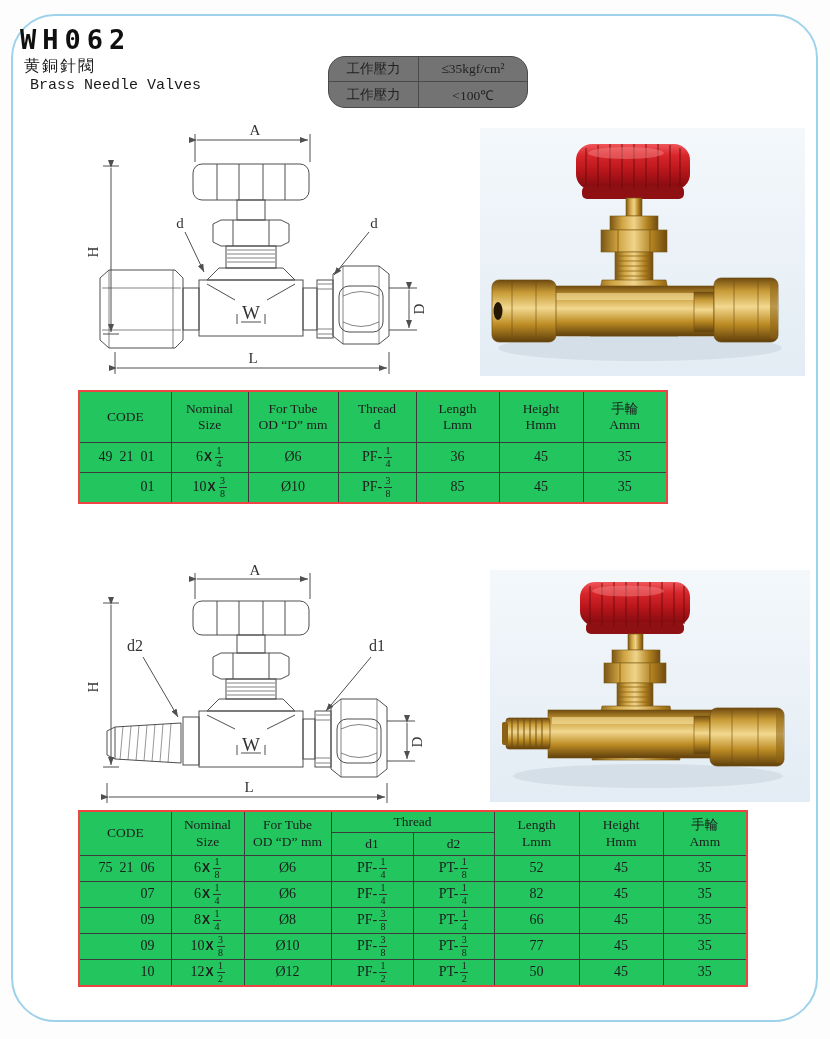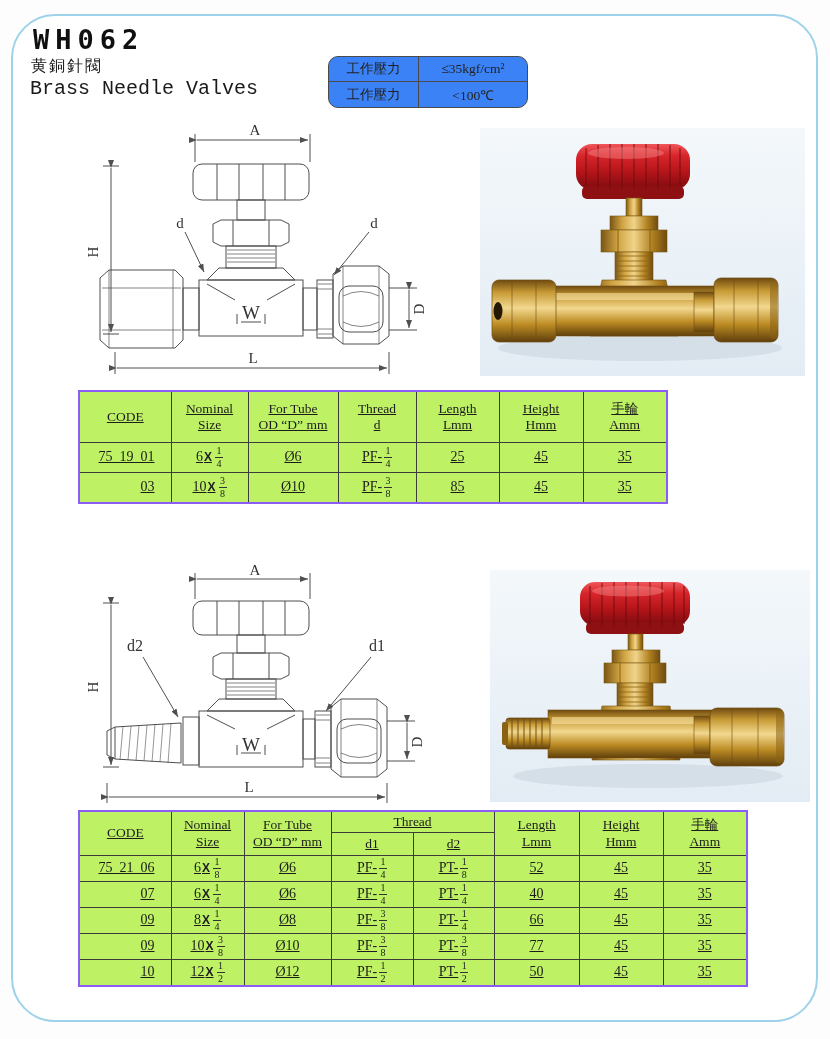--- a/index.html
+++ b/index.html
@@ -2,33 +2,33 @@
 <html><head>
 <meta charset="utf-8">
 <style>
   html,body{margin:0;padding:0;background:#f6f6f6;}
   .canvas{position:relative;width:830px;height:1039px;background:#fdfdfd;overflow:hidden;
           font-family:"Liberation Serif",serif;color:#222;}
   .page-frame{position:absolute;left:11px;top:14px;width:803px;height:1004px;
           border:2px solid #9ed2ea;border-radius:44px;background:#fff;}
   .abs{position:absolute;}
   
-  .model{left:33px;top:24px;font-family:"DejaVu Sans Mono",monospace;font-weight:bold;
+  .model{left:20px;top:24px;font-family:"DejaVu Sans Mono",monospace;font-weight:bold;
          font-size:27px;letter-spacing:6px;color:#101010;}
-  .title-zh{left:31px;top:56px;font-size:16px;letter-spacing:2px;color:#1a1a1a;}
-  .title-en{left:30px;top:77px;font-family:"Liberation Mono",monospace;font-size:20px;color:#1a1a1a;}
+  .title-zh{left:24px;top:56px;font-size:16px;letter-spacing:2px;color:#1a1a1a;}
+  .title-en{left:30px;top:77px;font-family:"Liberation Mono",monospace;font-size:15px;color:#1a1a1a;}
   
-  .spec{left:328px;top:56px;width:198px;height:50px;border:1.6px solid #4a4a4a;border-radius:10px;
-        display:grid;grid-template-columns:90px 1fr;grid-template-rows:1fr 1fr;overflow:hidden;background:#3b82f6;}
+  .spec{left:328px;top:56px;width:198px;height:50px;border:1.6px solid #4a4a4a;border-radius:17px;
+        display:grid;grid-template-columns:90px 1fr;grid-template-rows:1fr 1fr;overflow:hidden;background:#737373;}
   .spec-cell{display:flex;align-items:center;justify-content:center;font-size:13.5px;color:#222;}
   .spec-cell.r{border-right:1.4px solid #4a4a4a;}
   .spec-cell.b{border-bottom:1.4px solid #4a4a4a;}
   
-  table.dtable{position:absolute;border-collapse:collapse;table-layout:fixed;background:#bef264;
-        font-size:14px;text-align:center;color:#1c1c1c;border:2px solid #8b5cf6;text-decoration:underline;}
+  table.dtable{position:absolute;border-collapse:collapse;table-layout:fixed;background:#22c55e;
+        font-size:14px;text-align:center;color:#1c1c1c;border:2px solid #ef4444;}
   .dtable th,.dtable td{border:1px solid #3c3c3c;font-weight:normal;padding:0;line-height:1.2;}
   .dtable thead th{font-size:13.5px;}
   .t1{left:78px;top:390px;width:588px;}
   .t1 thead th{height:50px;}
   .t1 tbody td{height:29px;}
   .t2{left:78px;top:810px;width:668px;}
   .t2 thead tr.h1 th{height:20px;}
   .t2 thead tr.h2 th{height:22px;}
   .t2 tbody td{height:25px;}
   td.code{text-align:right;padding-right:16px;white-space:pre;}
@@ -241,36 +241,36 @@
             <div>Hmm</div>
           </th>
         <th>
             <div>手輪</div>
             <div>Amm</div>
           </th>
       </tr>
     </thead>
     <tbody>
       <tr>
-        <td class="code">75  19  01</td>
+        <td class="code">49  21  01</td>
         <td><span>6</span><span class="x">X</span><span class="fr">
               <span class="n">1</span>
               <span class="d">4</span>
             </span></td>
         <td>Ø6</td>
         <td><span>PF-</span><span class="fr">
               <span class="n">1</span>
               <span class="d">4</span>
             </span></td>
-        <td>25</td>
-        <td>45</td>
-        <td>35</td>
-      </tr>
-      <tr>
-        <td class="code">03</td>
+        <td>36</td>
+        <td>45</td>
+        <td>35</td>
+      </tr>
+      <tr>
+        <td class="code">01</td>
         <td><span>10</span><span class="x">X</span><span class="fr">
               <span class="n">3</span>
               <span class="d">8</span>
             </span></td>
         <td>Ø10</td>
         <td><span>PF-</span><span class="fr">
               <span class="n">3</span>
               <span class="d">8</span>
             </span></td>
         <td>85</td>
@@ -502,21 +502,21 @@
             </span></td>
         <td>Ø6</td>
         <td><span>PF-</span><span class="fr">
               <span class="n">1</span>
               <span class="d">4</span>
             </span></td>
         <td><span>PT-</span><span class="fr">
               <span class="n">1</span>
               <span class="d">4</span>
             </span></td>
-        <td>40</td>
+        <td>82</td>
         <td>45</td>
         <td>35</td>
       </tr>
       <tr>
         <td class="code">09</td>
         <td><span>8</span><span class="x">X</span><span class="fr">
               <span class="n">1</span>
               <span class="d">4</span>
             </span></td>
         <td>Ø8</td>

